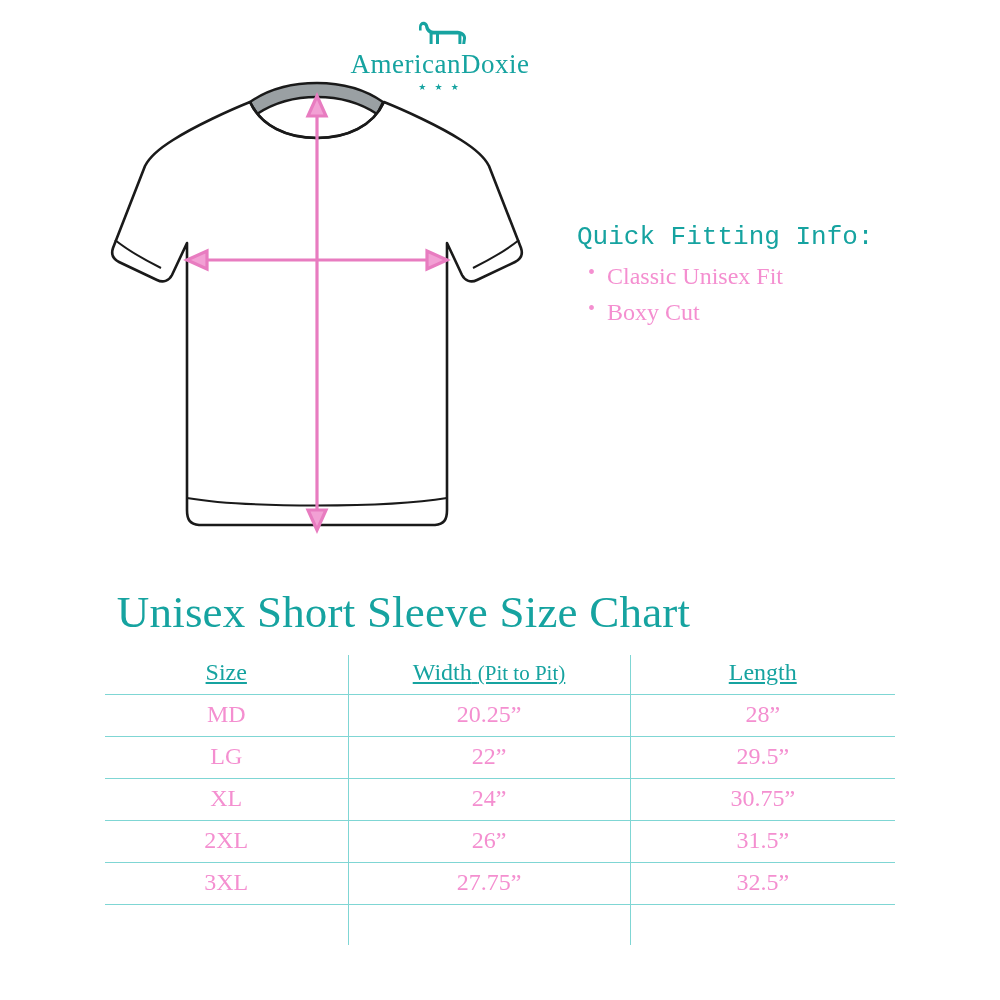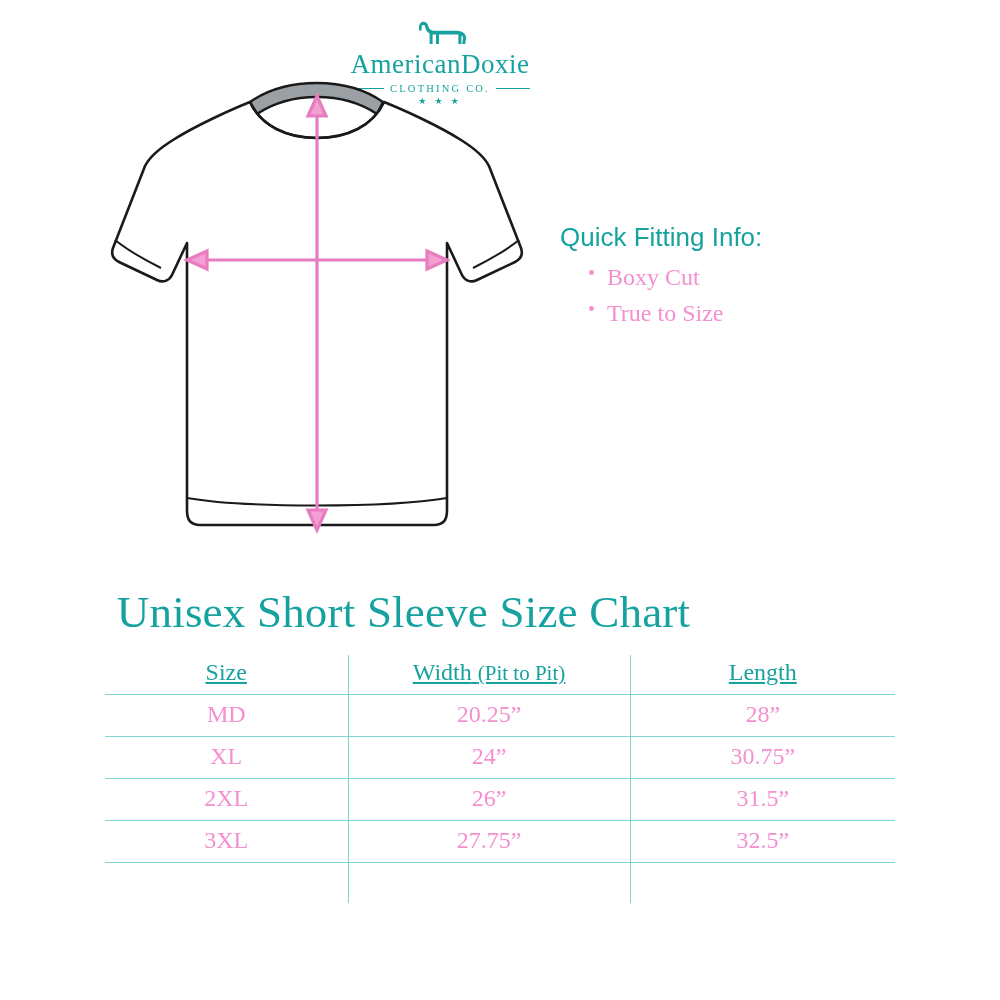--- a/index.html
+++ b/index.html
@@ -72,22 +72,22 @@
   
   .fitting {
     position: absolute;
     left: 560px;
     top: 222px;
     width: 400px;
   }
   .fitting-title {
     font-size: 26px;
     color: #16a3a0;
-    margin: 0 0 6px 0;
-    font-family: Liberation Sans, sans-serif;
+    margin: 0 0 6px 17px;
+    font-family: Liberation Mono, monospace;
   }
   .fitting-list {
     margin: 0;
     padding: 0;
     list-style: none;
   }
   .fitting-list li {
     font-size: 24px;
     color: #f48fd0;
     line-height: 1.52;
@@ -165,25 +165,20 @@
 <body>
 
 <div class="brand">
   <div class="brand-dog">
     <svg width="70" height="30" viewBox="0 0 70 30" xmlns="http://www.w3.org/2000/svg">
       <path d="M14 9 C14 5, 17 3, 20 4 C22 4.7, 23 6.5, 23.4 8.5 C24 11, 26 12.6, 29 12.8 L50 12.8 C54 12.8, 57 13.4, 59 15.2 C60.6 16.7, 61.2 18.6, 61 20.4 L60.2 26 L57.2 26 L58 20.6 C58.2 19.2, 57.6 18.2, 56.4 17.6 L56.4 26 L53.4 26 L53.4 16.4 L34 16.4 L34 26 L31 26 L31 16.4 L27.6 16.4 L27.6 26 L24.6 26 L24.6 15.4 C22 14, 20.6 11.8, 20.2 9.2 C20 7.6, 19.2 6.8, 18 7 C17 7.2, 16.6 8, 16.6 9 L16.6 12.4 L14 12.4 Z" fill="#16a3a0"></path>
     </svg>
   </div>
   <div class="brand-name">
     <span>American</span><span>Doxie</span>
-  </div>
-  <div class="brand-sub-wrap">
-    <span class="brand-rule"></span>
-    <span class="brand-sub">CLOTHING CO.</span>
-    <span class="brand-rule"></span>
   </div>
   <div class="brand-stars">★ ★ ★</div>
 </div>
 
 <div class="shirt-area">
   <svg width="440" height="490" viewBox="0 0 440 490" xmlns="http://www.w3.org/2000/svg">
 
     <path d="M155 22 C175 8, 200 3, 222 3 C244 3, 268 8, 288 22 L282 34 C264 22, 243 17, 222 17 C201 17, 180 22, 162 34 Z" fill="#9aa0a3" stroke="#1a1a1a" stroke-width="2.4"></path>
 
     <path d="M155 22
@@ -225,22 +220,22 @@
       <line x1="100" y1="180" x2="344" y2="180" stroke="#e87cc0" stroke-width="3.2"></line>
       <polygon points="92,180 112,171 112,189"></polygon>
       <polygon points="352,180 332,171 332,189"></polygon>
     </g>
   </svg>
 </div>
 
 <div class="fitting">
   <div class="fitting-title">Quick Fitting Info:</div>
   <ul class="fitting-list">
+    <li>Classic Unisex Fit</li>
     <li>Boxy Cut</li>
-    <li>True to Size</li>
   </ul>
 </div>
 
 <div class="chart-title">Unisex Short Sleeve Size Chart</div>
 
 <div class="table-wrap">
   <table class="size-chart">
     <colgroup>
       <col class="c1">
         <col class="c2">
@@ -256,20 +251,25 @@
         <th class="last">Length</th>
       </tr>
     </thead>
     <tbody>
       <tr>
         <td>MD</td>
         <td>20.25”</td>
         <td class="last">28”</td>
       </tr>
       <tr>
+        <td>LG</td>
+        <td>22”</td>
+        <td class="last">29.5”</td>
+      </tr>
+      <tr>
         <td>XL</td>
         <td>24”</td>
         <td class="last">30.75”</td>
       </tr>
       <tr>
         <td>2XL</td>
         <td>26”</td>
         <td class="last">31.5”</td>
       </tr>
       <tr>

